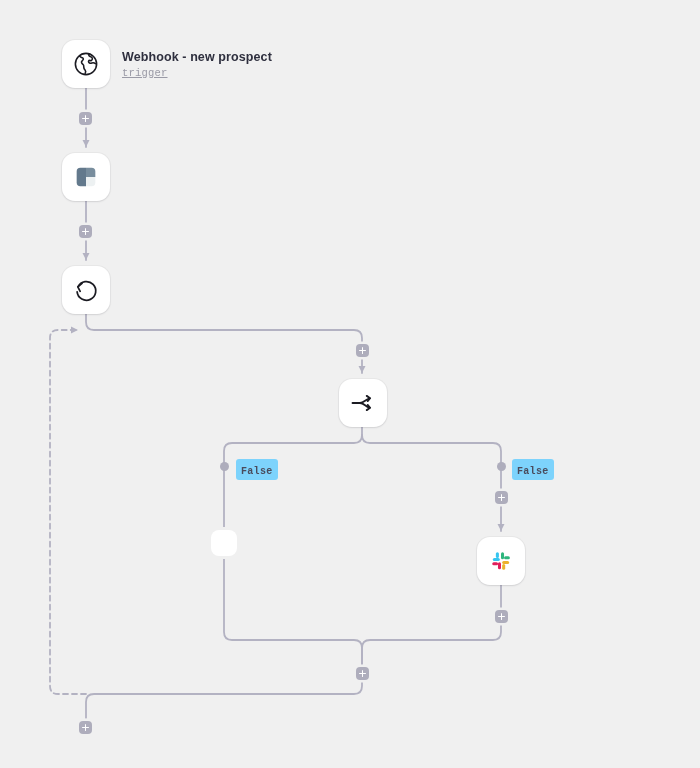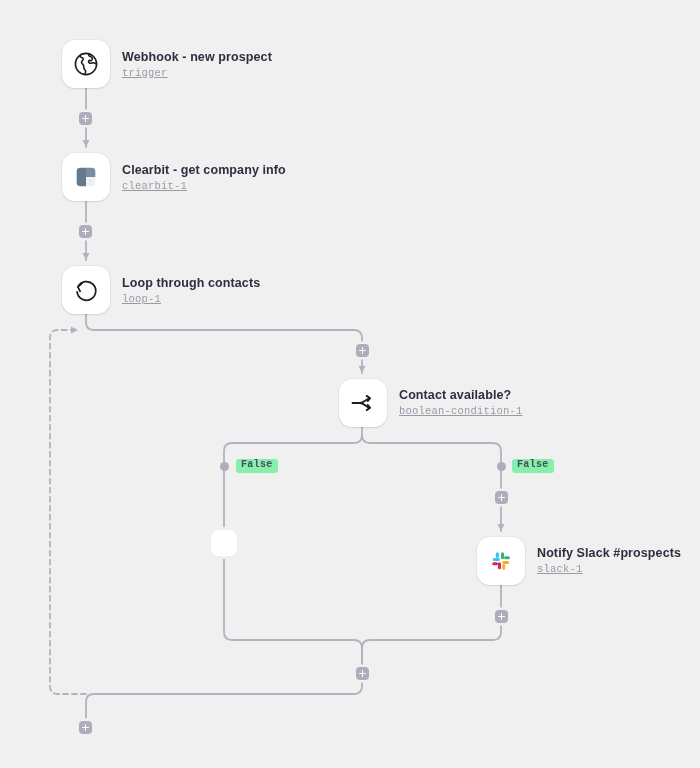--- a/index.html
+++ b/index.html
@@ -114,23 +114,23 @@
     width: 9px;
     height: 9px;
     border-radius: 50%;
     background: #aeadbc;
     z-index: 7;
   }
   
   .branch-label {
     position: absolute;
     z-index: 7;
-    background: #86efac;
+    background: #7dd3fc;
     border-radius: 3px;
-    padding: 1px 5px 3px 5px;
+    padding: 8px 5px 3px 5px;
     font-family: "Liberation Mono", monospace;
     font-size: 10px;
     font-weight: 700;
     color: #4a4b5c;
     letter-spacing: .3px;
     line-height: 1;
     white-space: nowrap;
   }
 </style>
 </head>
@@ -185,69 +185,53 @@
   </div>
 
   <div class="node" style="left:62px; top:153px;">
     <svg class="node-icon" viewBox="0 0 24 24">
       <path d="M4 7.2 A3.2 3.2 0 0 1 7.2 4 H12 V12 H4 Z" fill="#63798c"></path>
       <path d="M12 4 H16.8 A3.2 3.2 0 0 1 20 7.2 V12 H12 Z" fill="#788d9d"></path>
       <path d="M4 12 H12 V20 H7.2 A3.2 3.2 0 0 1 4 16.8 Z" fill="#63798c"></path>
       <path d="M12 12 H20 V16.8 A3.2 3.2 0 0 1 16.8 20 H12 Z" fill="#edf1f2"></path>
     </svg>
   </div>
-  <div class="node-label" style="left:122px; top:164px;">
-    <span class="node-title">Clearbit - get company info</span>
-    <span class="node-sub">clearbit-1</span>
-  </div>
 
   <div class="node" style="left:62px; top:266px;">
     <svg class="node-icon" viewBox="0 0 24 24" fill="none" stroke="#1b1b22" stroke-width="1.5" stroke-linecap="round" stroke-linejoin="round">
       <path d="M5.2 9.2 A8 8 0 1 1 4.4 13.6"></path>
       <path d="M8.6 6.3 L5.0 9.3 L7.0 13.1"></path>
     </svg>
-  </div>
-  <div class="node-label" style="left:122px; top:277px;">
-    <span class="node-title">Loop through contacts</span>
-    <span class="node-sub">loop-1</span>
   </div>
 
   <div class="node" style="left:339px; top:379px;">
     <svg class="node-icon" viewBox="0 0 24 24" fill="none" stroke="#1b1b22" stroke-width="1.6" stroke-linecap="round" stroke-linejoin="round">
       <path d="M3 12 H9.4"></path>
       <path d="M9.4 12 C12.6 12 14 9.2 17.6 8.0"></path>
       <path d="M9.4 12 C12.6 12 14 14.8 17.6 16.0"></path>
       <path d="M15.2 5.9 L18.1 7.9 L16.0 10.4"></path>
       <path d="M15.2 18.1 L18.1 16.1 L16.0 13.6"></path>
     </svg>
   </div>
-  <div class="node-label" style="left:399px; top:389px;">
-    <span class="node-title">Contact available?</span>
-    <span class="node-sub">boolean-condition-1</span>
-  </div>
 
   <div class="node" style="left:477px; top:537px;">
     <svg class="node-icon" viewBox="0 0 24 24">
 
       <rect x="5.0" y="9.4" width="6.0" height="2.6" rx="1.3" fill="#36C5F0"></rect>
       <rect x="7.6" y="4.5" width="2.6" height="5.0" rx="1.3" fill="#36C5F0"></rect>
 
       <rect x="12.0" y="4.5" width="2.6" height="6.0" rx="1.3" fill="#2EB67D"></rect>
       <rect x="14.6" y="7.9" width="5.0" height="2.6" rx="1.3" fill="#2EB67D"></rect>
 
       <rect x="9.4" y="13.0" width="2.6" height="6.0" rx="1.3" fill="#E01E5A"></rect>
       <rect x="4.5" y="13.0" width="5.0" height="2.6" rx="1.3" fill="#E01E5A"></rect>
 
       <rect x="13.0" y="12.0" width="6.0" height="2.6" rx="1.3" fill="#ECB22E"></rect>
       <rect x="13.0" y="14.6" width="2.6" height="5.0" rx="1.3" fill="#ECB22E"></rect>
     </svg>
-  </div>
-  <div class="node-label" style="left:537px; top:547px;">
-    <span class="node-title">Notify Slack #prospects</span>
-    <span class="node-sub">slack-1</span>
   </div>
 
   <div class="node placeholder" style="left:211px; top:530px;"></div>
 
   <div class="branch-dot" style="left:219.5px; top:461.5px;"></div>
   <div class="branch-label" style="left:236px; top:459px;">False</div>
 
   <div class="branch-dot" style="left:496.5px; top:461.5px;"></div>
   <div class="branch-label" style="left:512px; top:459px;">False</div>
 

